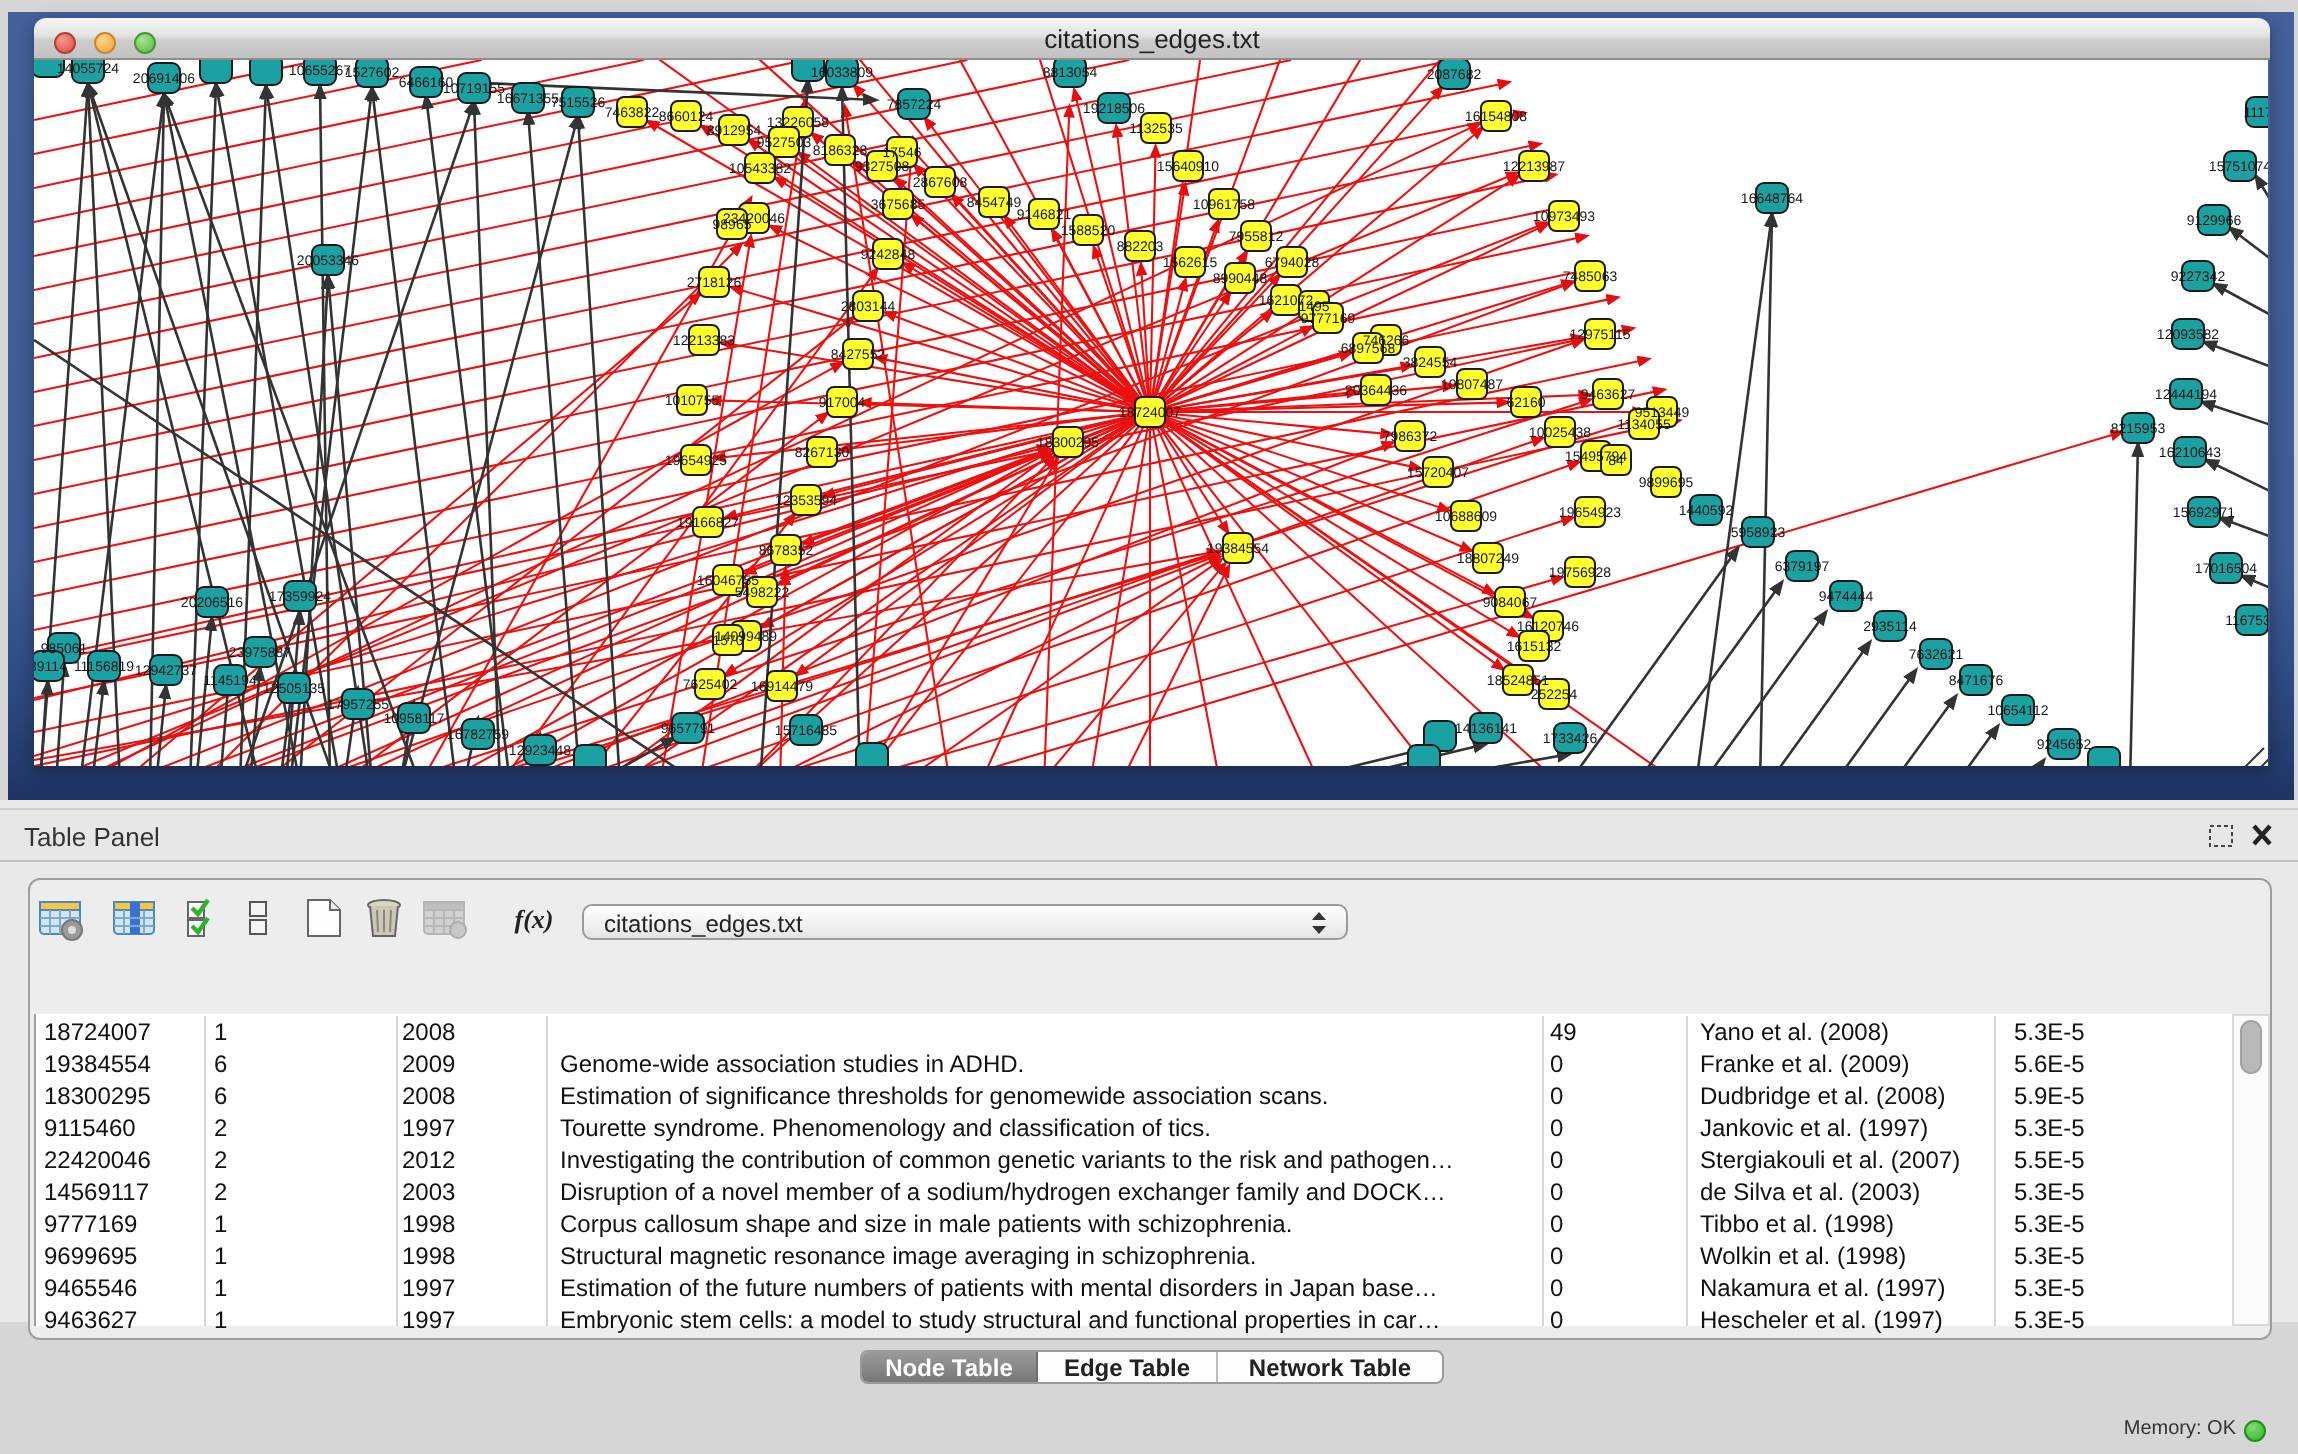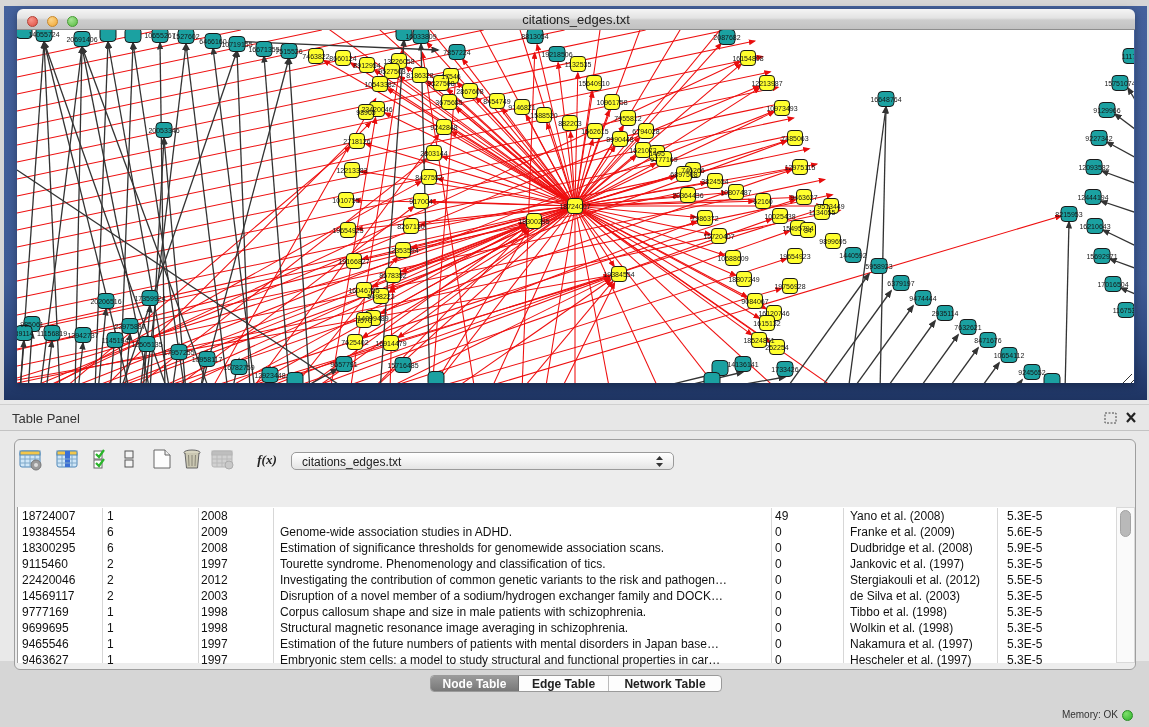--- a/index.html
+++ b/index.html
@@ -660,21 +660,21 @@
         <span style="left:775px">0</span>
         <span style="left:850px">Jankovic et al. (1997)</span>
         <span style="left:1007px">5.3E-5</span>
       </div>
 <div class="trow" style="top:172px">
         <span style="left:22px">22420046</span>
         <span style="left:107px">2</span>
         <span style="left:201px">2012</span>
         <span style="left:280px">Investigating the contribution of common genetic variants to the risk and pathogen…</span>
         <span style="left:775px">0</span>
-        <span style="left:850px">Stergiakouli et al. (2012)</span>
+        <span style="left:850px">Stergiakouli et al. (2007)</span>
         <span style="left:1007px">5.5E-5</span>
       </div>
 <div class="trow" style="top:188px">
         <span style="left:22px">14569117</span>
         <span style="left:107px">2</span>
         <span style="left:201px">2003</span>
         <span style="left:280px">Disruption of a novel member of a sodium/hydrogen exchanger family and DOCK…</span>
         <span style="left:775px">0</span>
         <span style="left:850px">de Silva et al. (2003)</span>
         <span style="left:1007px">5.3E-5</span>

